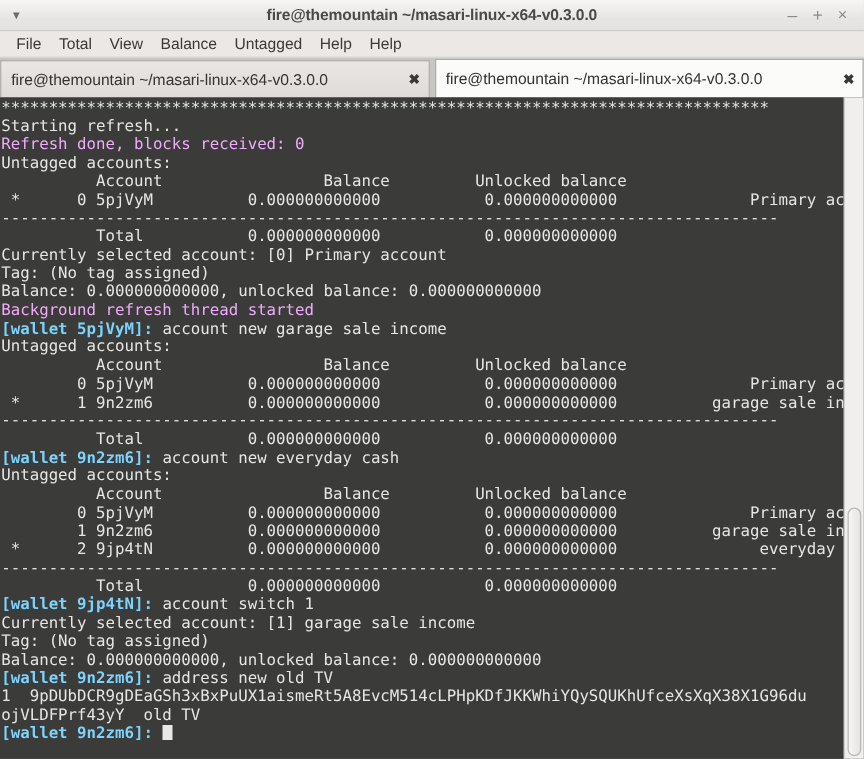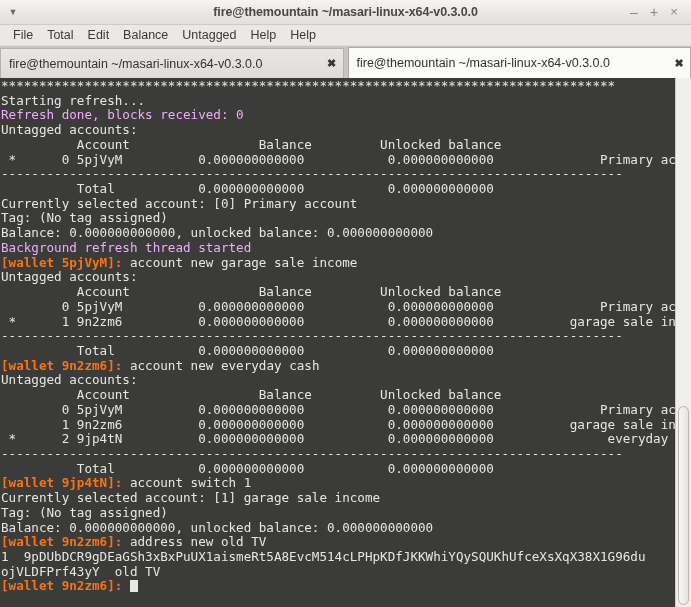--- a/index.html
+++ b/index.html
@@ -159,21 +159,21 @@
     line-height: 14.72px;
     padding: 1px 0 0 1px;
     overflow: hidden;
     white-space: pre;
     box-sizing: border-box;
     letter-spacing: 0px;
   }
   #terminal .ln { display: block; height: 14.72px; }
   .c-white  { color: #e6e6e3; }
   .c-green  { color: #f0abfc; }
-  .c-yellow { color: #f97316; font-weight: bold; }
+  .c-yellow { color: #7dd3fc; font-weight: bold; }
   .cursor {
     display: inline-block;
     width: 8.3px;
     height: 12px;
     background: #e8e8e5;
     vertical-align: -2px;
   }
 
   
   #scrollbar {
@@ -206,21 +206,21 @@
     <div class="wbuttons">
       <div class="wbtn">–</div>
       <div class="wbtn">+</div>
       <div class="wbtn close">×</div>
     </div>
   </div>
 
   <div id="menubar">
     <div class="mi">File</div>
     <div class="mi">Total</div>
-    <div class="mi">Edit</div>
+    <div class="mi">View</div>
     <div class="mi">Balance</div>
     <div class="mi">Untagged</div>
     <div class="mi">Help</div>
     <div class="mi">Help</div>
   </div>
 
   <div id="tabbar">
     <div class="tab inactive">
       <span class="tab-label">fire@themountain ~/masari-linux-x64-v0.3.0.0</span>
       <span class="tab-close">✖</span>

